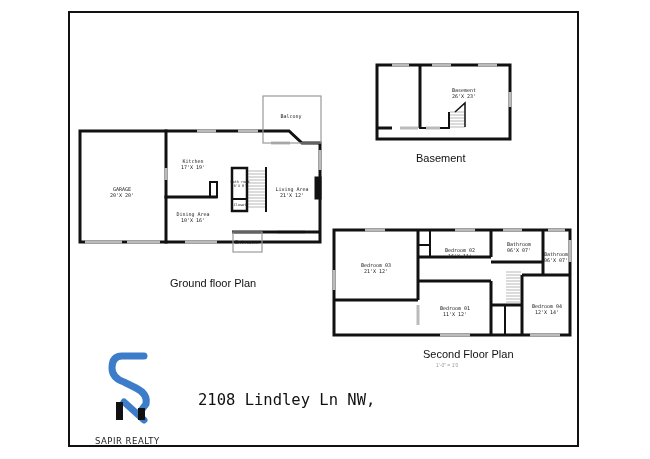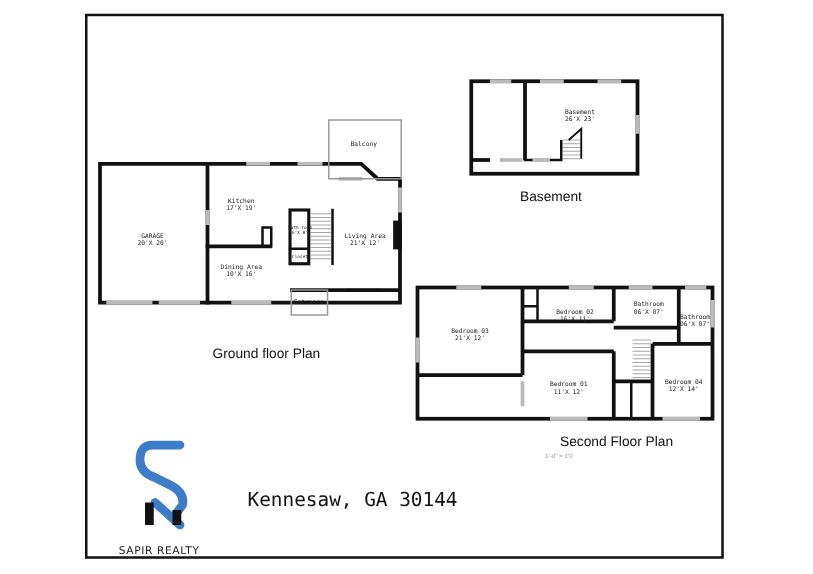--- a/index.html
+++ b/index.html
@@ -146,26 +146,26 @@
 
 <div class="lbl" style="left:464px;top:87px"><span>Basement</span><br><span>26'X 23'</span></div>
 <div class="title" style="left:416px;top:152px">Basement</div>
 
 <div class="lbl" style="left:376px;top:262px"><span>Bedroom 03</span><br><span>21'X 12'</span></div>
 <div class="lbl" style="left:460px;top:247px"><span>Bedroom 02</span><br><span>16'X 11'</span></div>
 <div class="lbl" style="left:519px;top:241px"><span>Bathroom</span><br><span>06'X 07'</span></div>
 <div class="lbl" style="left:556px;top:251px"><span>Bathroom</span><br><span>06'X 07'</span></div>
 <div class="lbl" style="left:455px;top:305px"><span>Bedroom 01</span><br><span>11'X 12'</span></div>
 <div class="lbl" style="left:547px;top:303px"><span>Bedroom 04</span><br><span>12'X 14'</span></div>
-<div class="title" style="left:448px;top:348px">Second Floor Plan</div>
+<div class="title" style="left:423px;top:348px">Second Floor Plan</div>
 <div class="scale" style="left:436px;top:362px">1'-0"  = 1'0</div>
 
 <svg class="logo" viewBox="0 0 70 84">
   <path d="M40 6 L18 6 Q8 6 8 18 Q8 28 20 32 L32 38 Q44 44 42 54 L36 62" fill="none" stroke="#3d7cc9" stroke-width="7" stroke-linecap="round"></path>
   <path d="M20 52 L40 70" stroke="#3d7cc9" stroke-width="7" stroke-linecap="round"></path>
   <rect x="12" y="52" width="7" height="18" fill="#111"></rect>
   <rect x="34" y="58" width="7" height="12" fill="#111"></rect>
 </svg>
 <div class="brand">SAPIR REALTY</div>
 
 <div class="addr">
-  <div>Kennesaw, GA 30144</div>
+  <div>2108 Lindley Ln NW,</div>
 </div>
 
 </body></html>

